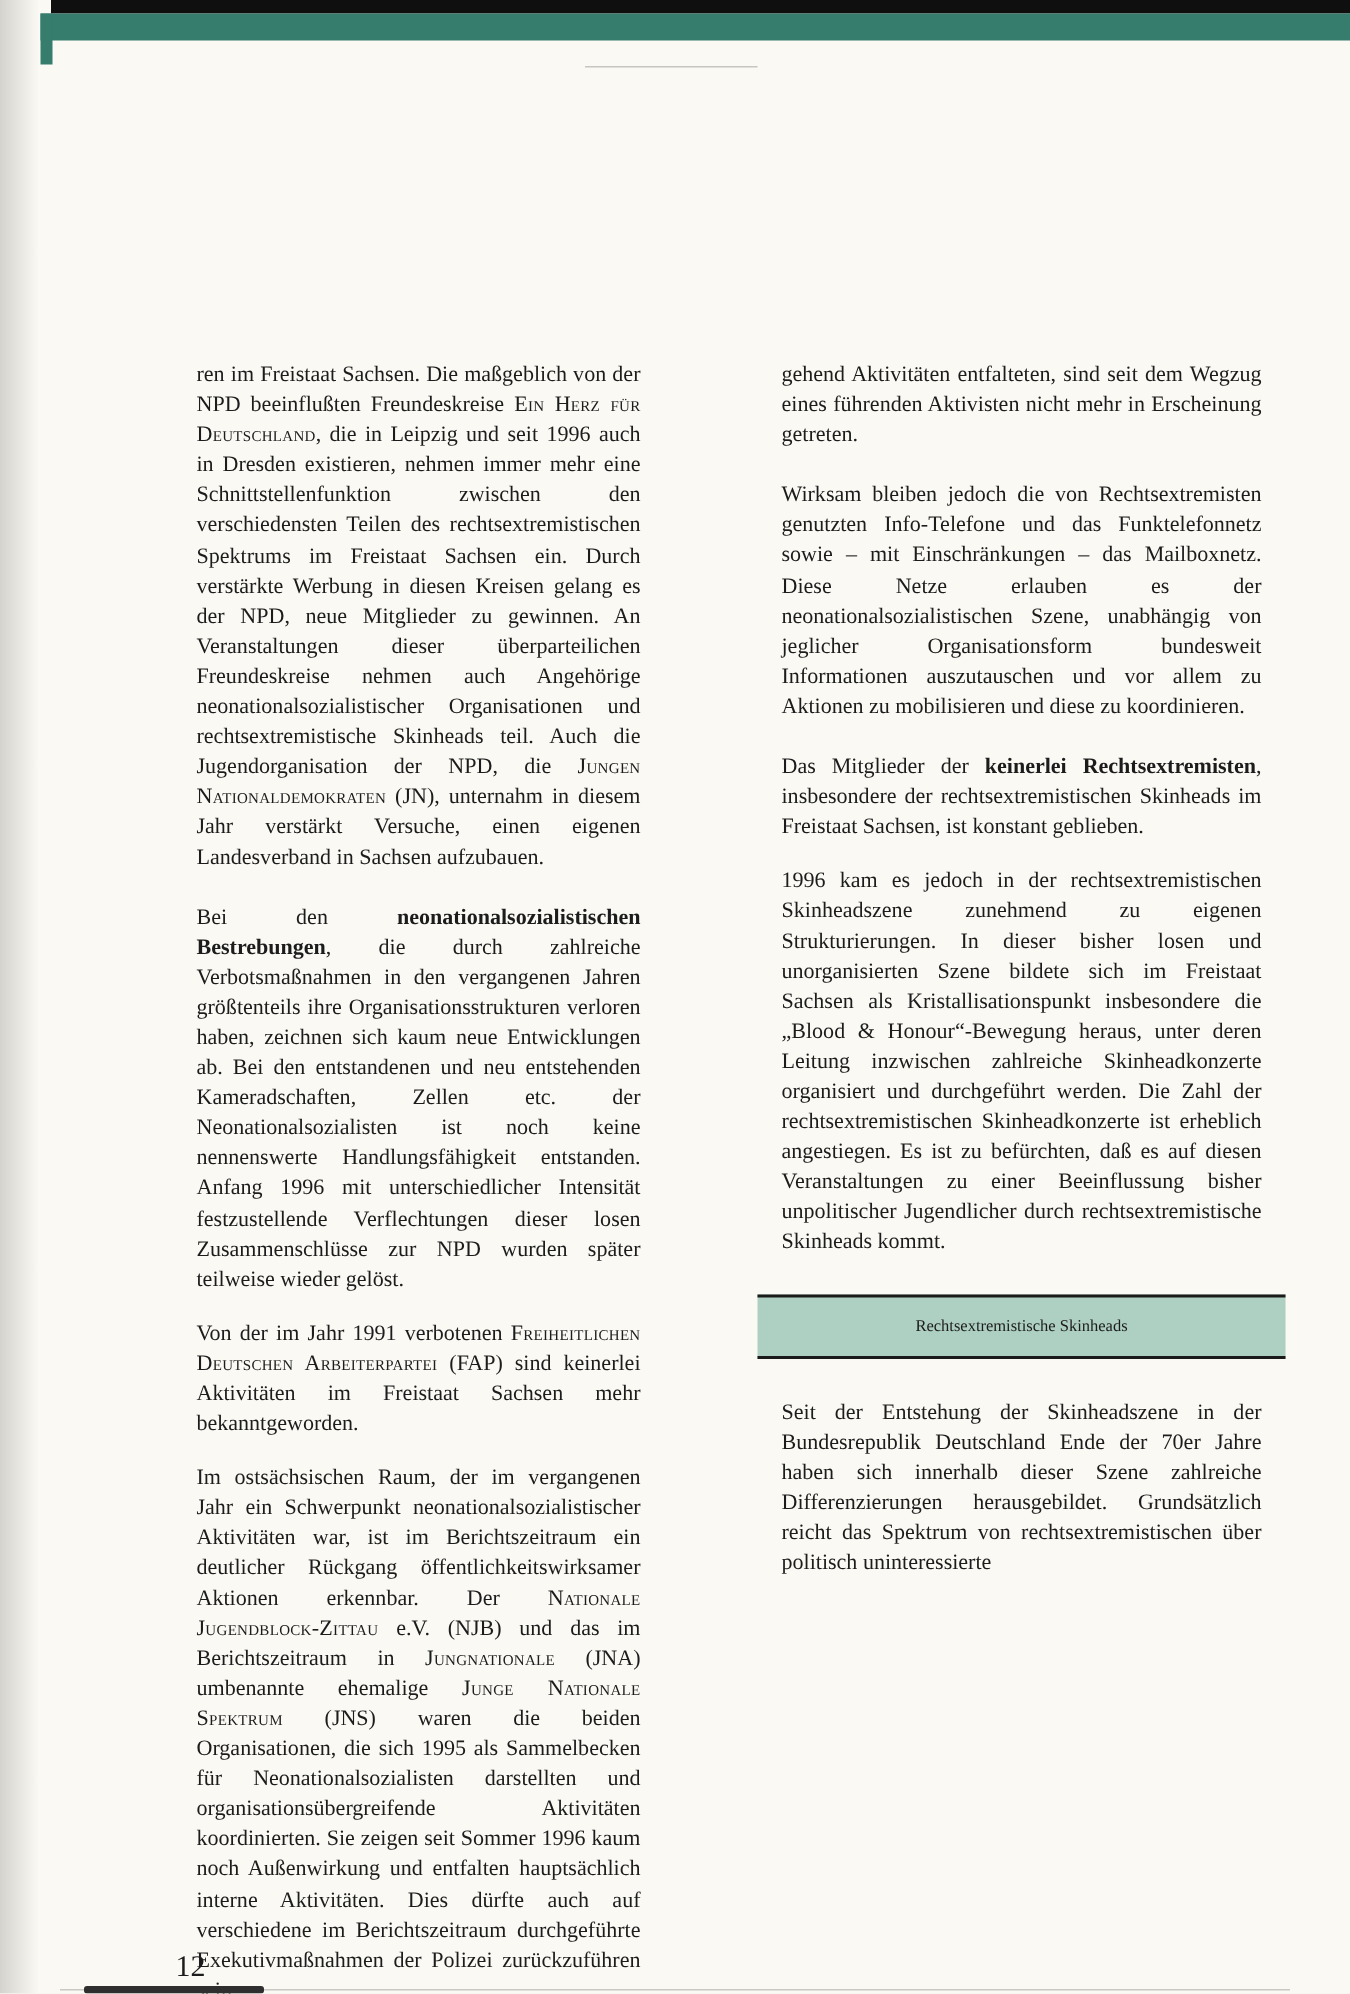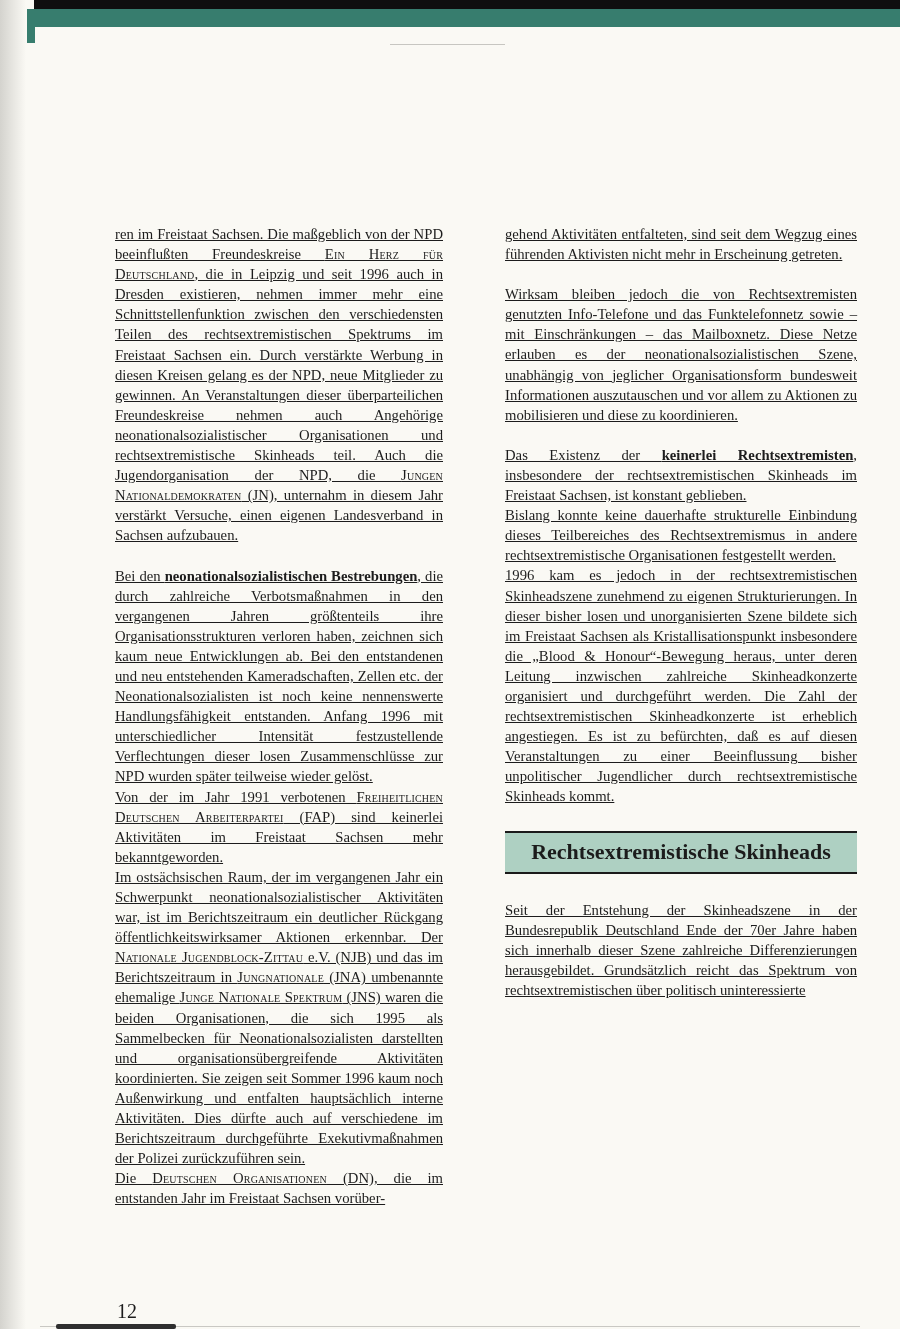--- a/index.html
+++ b/index.html
@@ -55,34 +55,34 @@
   
   .column{
     position:absolute;top:224px;
     font-size:14.7px;line-height:20.1px;
     text-align:justify;
     hyphens:auto;-webkit-hyphens:auto;
     overflow-wrap:break-word;
   }
   .column-left{left:115px;width:328px;}
   .column-right{left:505px;width:352px;}
-  .para{margin:0;text-decoration:underline;}
+  .para{margin:16px;}
   .para.gap{margin-top:20px;}
   .sc{font-variant:small-caps;letter-spacing:0.2px;}
   .b{font-weight:700;}
   
   .heading-box{
     margin:24px 0 26px 0;
     background:var(--heading-highlight);
     border-top:2px solid var(--rule-black);
     border-bottom:2px solid var(--rule-black);
     padding:8px 4px 9px 4px;
     text-align:center;
-    font-weight:700;
-    font-size:22px;
+    font-weight:400;
+    font-size:11px;
     line-height:22px;
   }
   
   .page-number{
     position:absolute;left:117px;top:1300px;
     font-size:20px;
   }
 </style>
 </head>
 <body>
@@ -97,22 +97,21 @@
   <div class="column column-left" id="col-left">
       <p class="para"><span>ren im Freistaat Sachsen. Die maßgeblich von der NPD beeinflußten Freundeskreise </span><span class="sc">Ein Herz für Deutschland</span><span>, die in Leipzig und seit 1996 auch in Dresden existieren, nehmen immer mehr eine Schnittstellenfunktion zwischen den verschiedensten Teilen des rechtsextremistischen Spektrums im Freistaat Sachsen ein. Durch verstärkte Werbung in diesen Kreisen gelang es der NPD, neue Mitglieder zu gewinnen. An Veranstaltungen dieser überparteilichen Freundeskreise nehmen auch Angehörige neonationalsozialistischer Organisationen und rechtsextremistische Skinheads teil. Auch die Jugendorganisation der NPD, die </span><span class="sc">Jungen Nationaldemokraten</span><span> (JN), unternahm in diesem Jahr verstärkt Versuche, einen eigenen Landesverband in Sachsen aufzubauen.</span></p>
       <p class="para gap"><span>Bei den </span><span class="b">neonationalsozialistischen Bestrebungen</span><span>, die durch zahlreiche Verbotsmaßnahmen in den vergangenen Jahren größtenteils ihre Organisationsstrukturen verloren haben, zeichnen sich kaum neue Entwicklungen ab. Bei den entstandenen und neu entstehenden Kameradschaften, Zellen etc. der Neonationalsozialisten ist noch keine nennenswerte Handlungsfähigkeit entstanden. Anfang 1996 mit unterschiedlicher Intensität festzustellende Verflechtungen dieser losen Zusammenschlüsse zur NPD wurden später teilweise wieder gelöst.</span></p>
       <p class="para"><span>Von der im Jahr 1991 verbotenen </span><span class="sc">Freiheitlichen Deutschen Arbeiterpartei</span><span> (FAP) sind keinerlei Aktivitäten im Freistaat Sachsen mehr bekanntgeworden.</span></p>
       <p class="para"><span>Im ostsächsischen Raum, der im vergangenen Jahr ein Schwerpunkt neonationalsozialistischer Aktivitäten war, ist im Berichtszeitraum ein deutlicher Rückgang öffentlichkeitswirksamer Aktionen erkennbar. Der </span><span class="sc">Nationale Jugendblock-Zittau</span><span> e.V. (NJB) und das im Berichtszeitraum in </span><span class="sc">Jungnationale</span><span> (JNA) umbenannte ehemalige </span><span class="sc">Junge Nationale Spektrum</span><span> (JNS) waren die beiden Organisationen, die sich 1995 als Sammelbecken für Neonationalsozialisten darstellten und organisationsübergreifende Aktivitäten koordinierten. Sie zeigen seit Sommer 1996 kaum noch Außenwirkung und entfalten hauptsächlich interne Aktivitäten. Dies dürfte auch auf verschiedene im Berichtszeitraum durchgeführte Exekutivmaßnahmen der Polizei zurückzuführen sein.</span></p>
       <p class="para"><span>Die </span><span class="sc">Deutschen Organisationen</span><span> (DN), die im entstanden Jahr im Freistaat Sachsen vorüber-</span></p>
     </div>
   <div class="column column-right" id="col-right">
       <p class="para"><span>gehend Aktivitäten entfalteten, sind seit dem Wegzug eines führenden Aktivisten nicht mehr in Erscheinung getreten.</span></p>
       <p class="para gap"><span>Wirksam bleiben jedoch die von Rechtsextremisten genutzten Info-Telefone und das Funktelefonnetz sowie – mit Einschränkungen – das Mailboxnetz. Diese Netze erlauben es der neonationalsozialistischen Szene, unabhängig von jeglicher Organisationsform bundesweit Informationen auszutauschen und vor allem zu Aktionen zu mobilisieren und diese zu koordinieren.</span></p>
-      <p class="para gap"><span>Das Existenz der </span><span class="b">keinerlei Rechtsextremisten</span><span>, insbesondere der rechtsextremistischen Skinheads im Freistaat Sachsen, ist konstant geblieben.</span></p>
-      <p class="para"><span>Bislang konnte keine dauerhafte strukturelle Einbindung dieses Teilbereiches des Rechtsextremismus in andere rechtsextremistische Organisationen festgestellt werden.</span></p>
+      <p class="para gap"><span>Das Mitglieder der </span><span class="b">keinerlei Rechtsextremisten</span><span>, insbesondere der rechtsextremistischen Skinheads im Freistaat Sachsen, ist konstant geblieben.</span></p>
       <p class="para"><span>1996 kam es jedoch in der rechtsextremistischen Skinheadszene zunehmend zu eigenen Strukturierungen. In dieser bisher losen und unorganisierten Szene bildete sich im Freistaat Sachsen als Kristallisationspunkt insbesondere die „Blood &amp; Honour“-Bewegung heraus, unter deren Leitung inzwischen zahlreiche Skinheadkonzerte organisiert und durchgeführt werden. Die Zahl der rechtsextremistischen Skinheadkonzerte ist erheblich angestiegen. Es ist zu befürchten, daß es auf diesen Veranstaltungen zu einer Beeinflussung bisher unpolitischer Jugendlicher durch rechtsextremistische Skinheads kommt.</span></p>
       <div class="heading-box"><span>Rechtsextremistische Skinheads</span></div>
       <p class="para"><span>Seit der Entstehung der Skinheadszene in der Bundesrepublik Deutschland Ende der 70er Jahre haben sich innerhalb dieser Szene zahlreiche Differenzierungen herausgebildet. Grundsätzlich reicht das Spektrum von rechtsextremistischen über politisch uninteressierte</span></p>
     </div>
 
   <div class="page-number">12</div>
 
   <div class="edge-bottom-line"></div>
   <div class="bottom-smudge"></div>
 </div>

